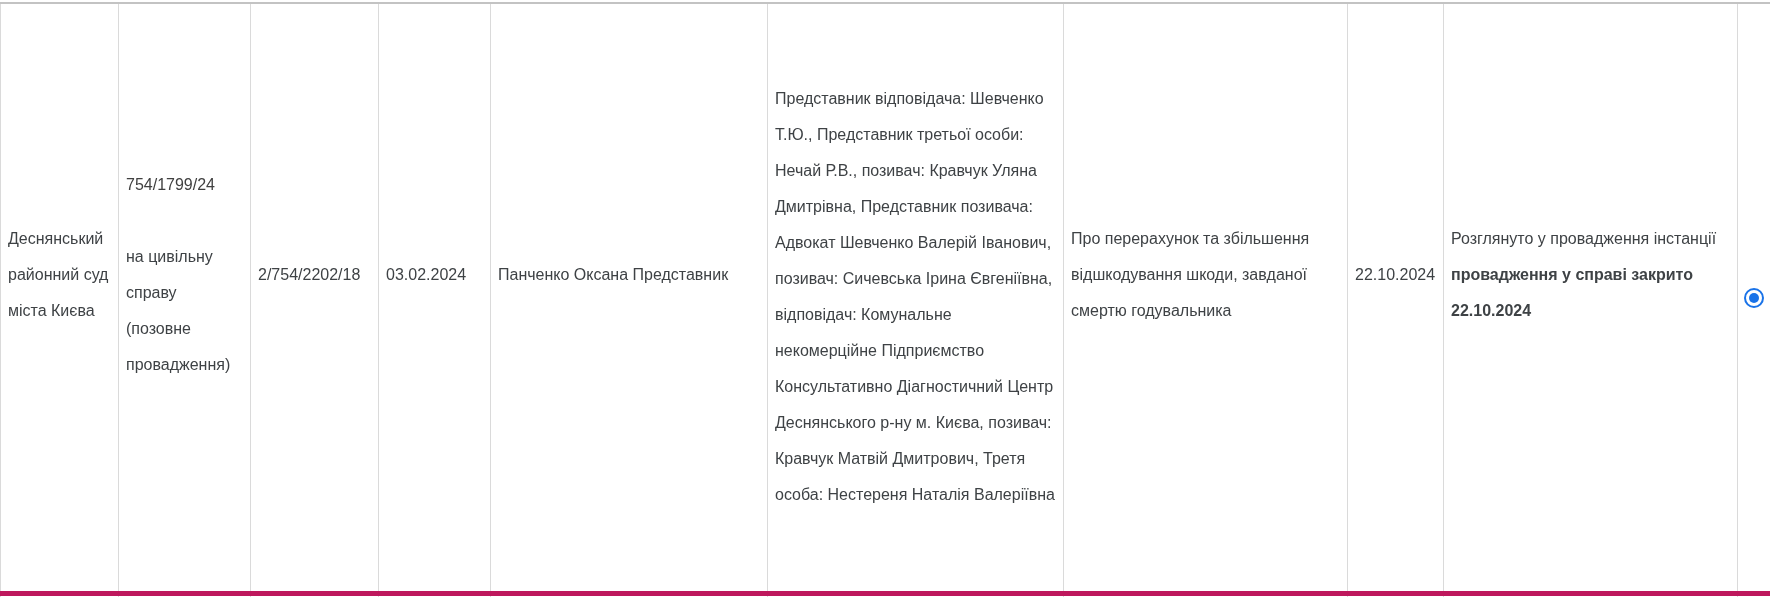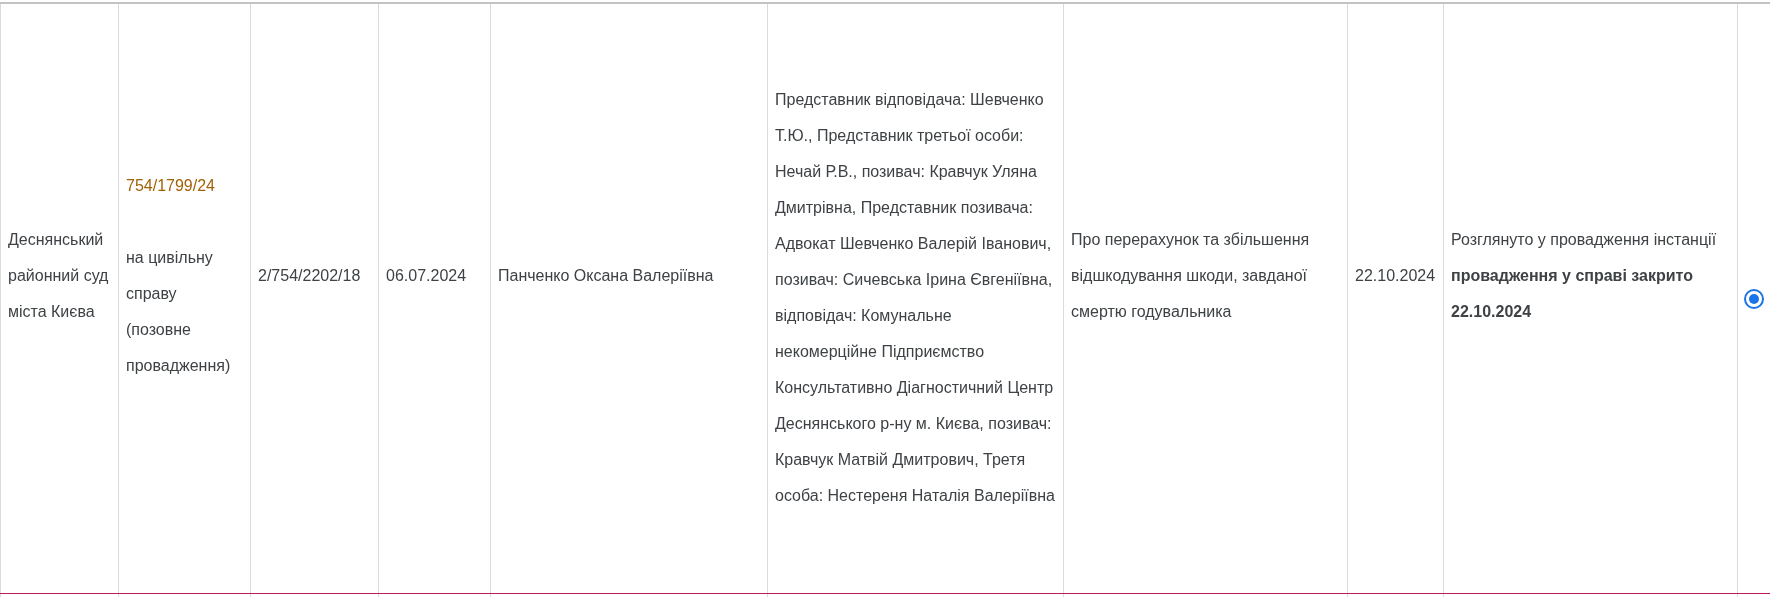--- a/index.html
+++ b/index.html
@@ -25,37 +25,37 @@
     border-left: 1px solid #dadada;
     border-right: 1px solid #dadada;
     vertical-align: middle;
     padding: 0 7px 45px 7px;
     word-wrap: break-word;
   }
   tr.main-row {
     height: 590px;
   }
   tr.main-row td {
-    border-bottom: 1px solid #be185d;
+    border-bottom: 5px solid #be185d;
   }
   tr.next-row-sliver {
     height: 4px;
   }
   tr.next-row-sliver td {
     padding: 0;
   }
   td.parties-cell {
     padding: 0 7px;
   }
   td.select-cell {
     padding: 0;
     text-align: center;
   }
   a.case-link {
-    color: #a16207;
+    color: #404040;
     text-decoration: none;
     display: block;
     margin-bottom: 36px;
     cursor: pointer;
   }
   .block-line {
     display: block;
     font-weight: bold;
   }
   .radio-outer {
@@ -103,24 +103,24 @@
       <span>Деснянський районний суд міста Києва</span>
     </td>
     <td class="case-number-cell">
       <a class="case-link" href="#">754/1799/24</a>
       <span>на цивільну справу (позовне провадження)</span>
     </td>
     <td>
       <span>2/754/2202/18</span>
     </td>
     <td>
-      <span>06.07.2024</span>
+      <span>03.02.2024</span>
     </td>
     <td>
-      <span>Панченко Оксана Валеріївна</span>
+      <span>Панченко Оксана Представник</span>
     </td>
     <td class="parties-cell">
       <span>Представник відповідача: Шевченко Т.Ю., Представник третьої особи: Нечай Р.В., позивач: Кравчук Уляна Дмитрівна, Представник позивача: Адвокат Шевченко Валерій Іванович, позивач: Сичевська Ірина Євгеніївна, відповідач: Комунальне некомерційне Підприємство Консультативно Діагностичний Центр Деснянського р-ну м. Києва, позивач: Кравчук Матвій Дмитрович, Третя особа: Нестереня Наталія Валеріївна</span>
     </td>
     <td>
       <span>Про перерахунок та збільшення відшкодування шкоди, завданої смертю годувальника</span>
     </td>
     <td>
       <span>22.10.2024</span>
     </td>

